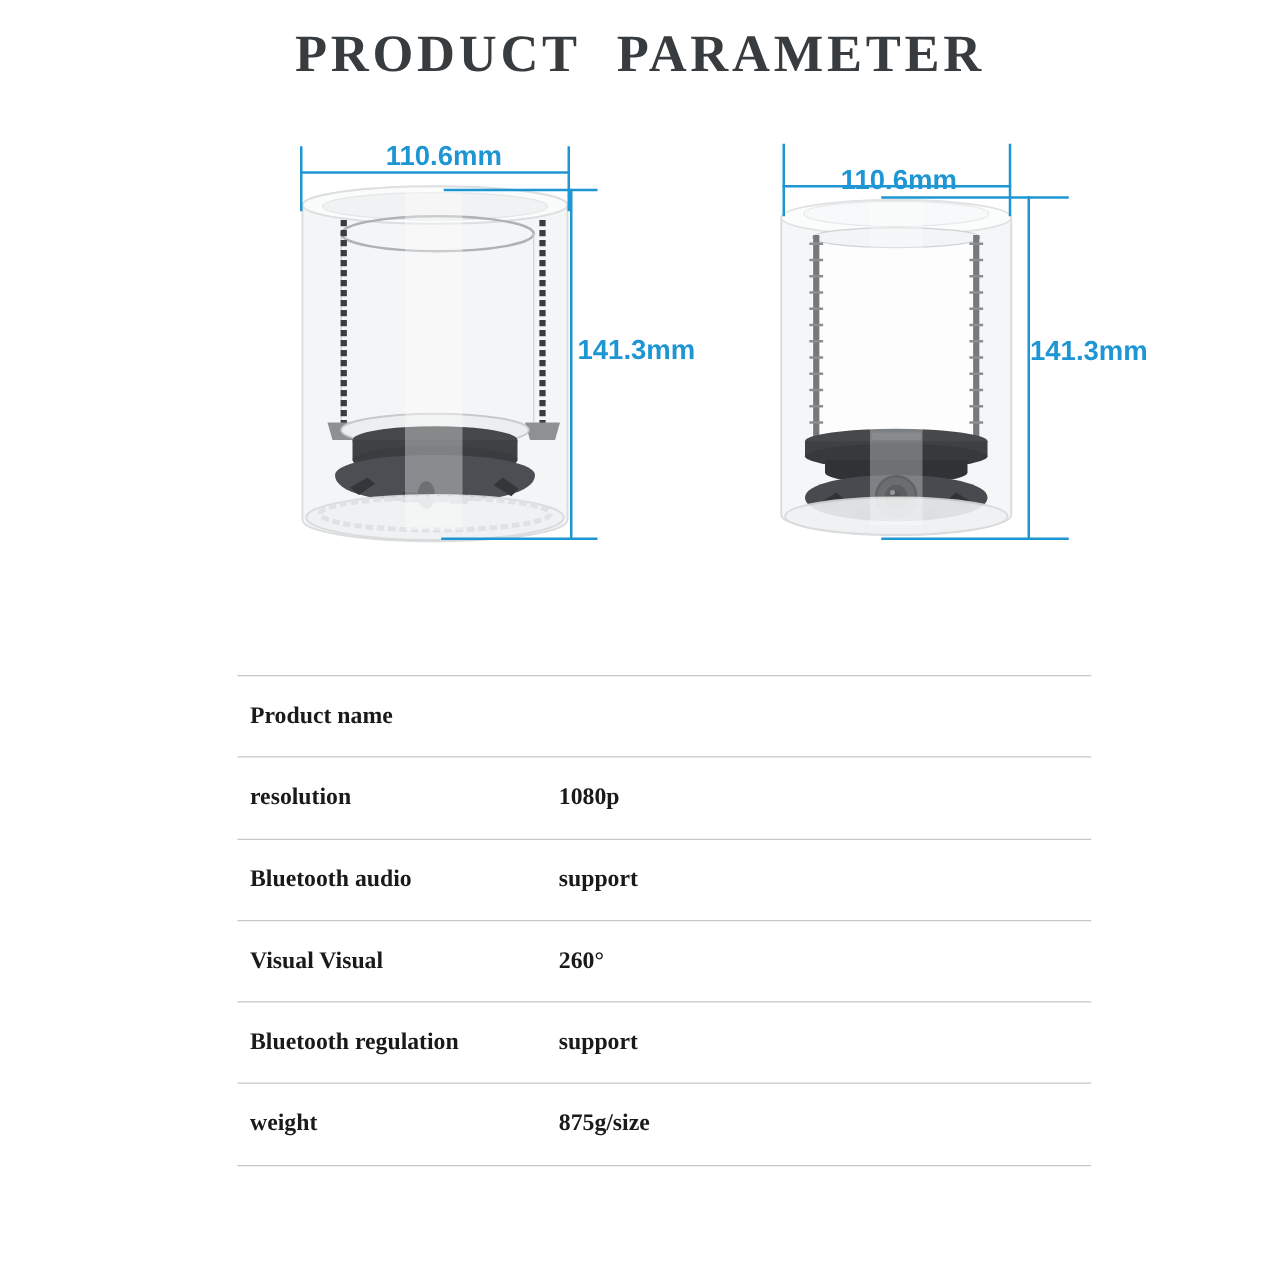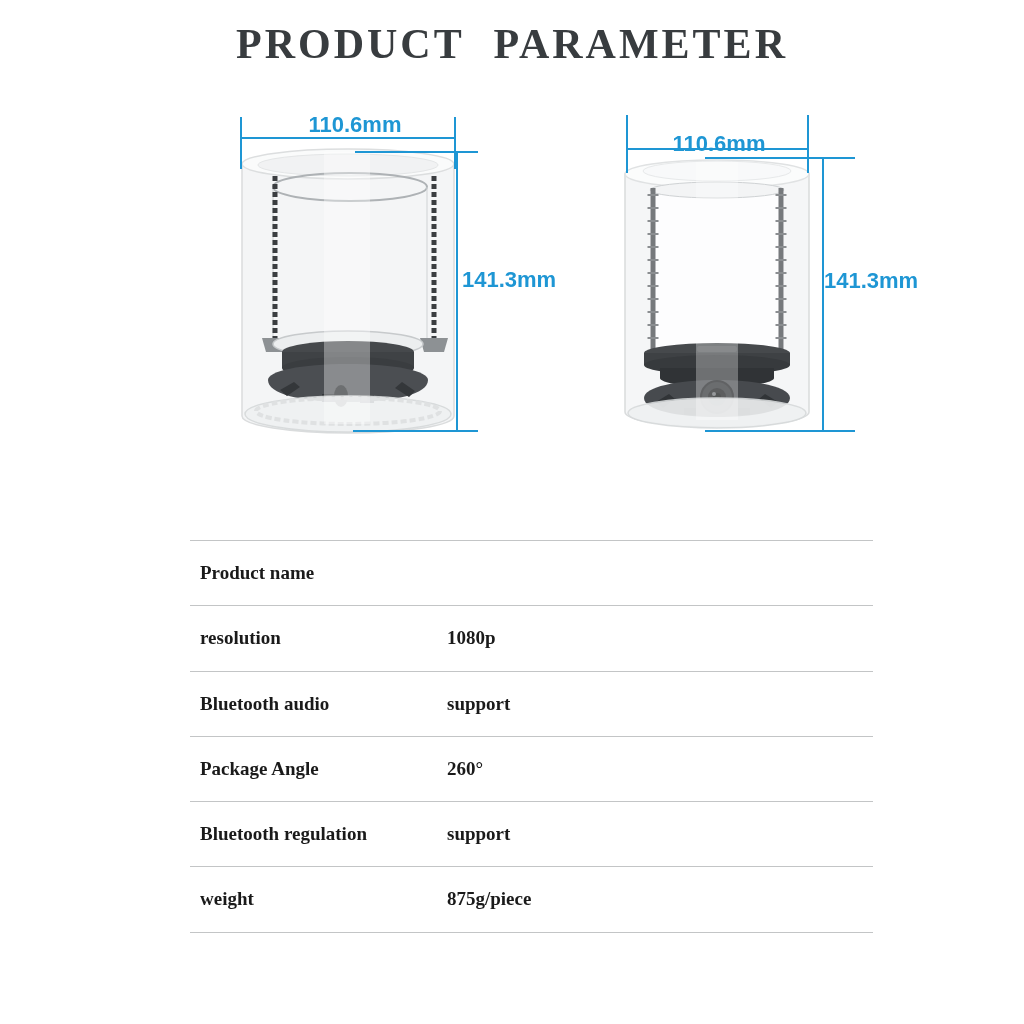--- a/index.html
+++ b/index.html
@@ -142,26 +142,26 @@
     </div>
     <div class="spec-row">
       <span class="spec-label">resolution</span>
       <span class="spec-value">1080p</span>
     </div>
     <div class="spec-row">
       <span class="spec-label">Bluetooth audio</span>
       <span class="spec-value">support</span>
     </div>
     <div class="spec-row">
-      <span class="spec-label">Package Angle</span>
+      <span class="spec-label">Visual Visual</span>
       <span class="spec-value">260°</span>
     </div>
     <div class="spec-row">
       <span class="spec-label">Bluetooth regulation</span>
       <span class="spec-value">support</span>
     </div>
     <div class="spec-row">
       <span class="spec-label">weight</span>
-      <span class="spec-value">875g/piece</span>
+      <span class="spec-value">875g/size</span>
     </div>
   </div>
 
 </div>
 
 </body></html>

